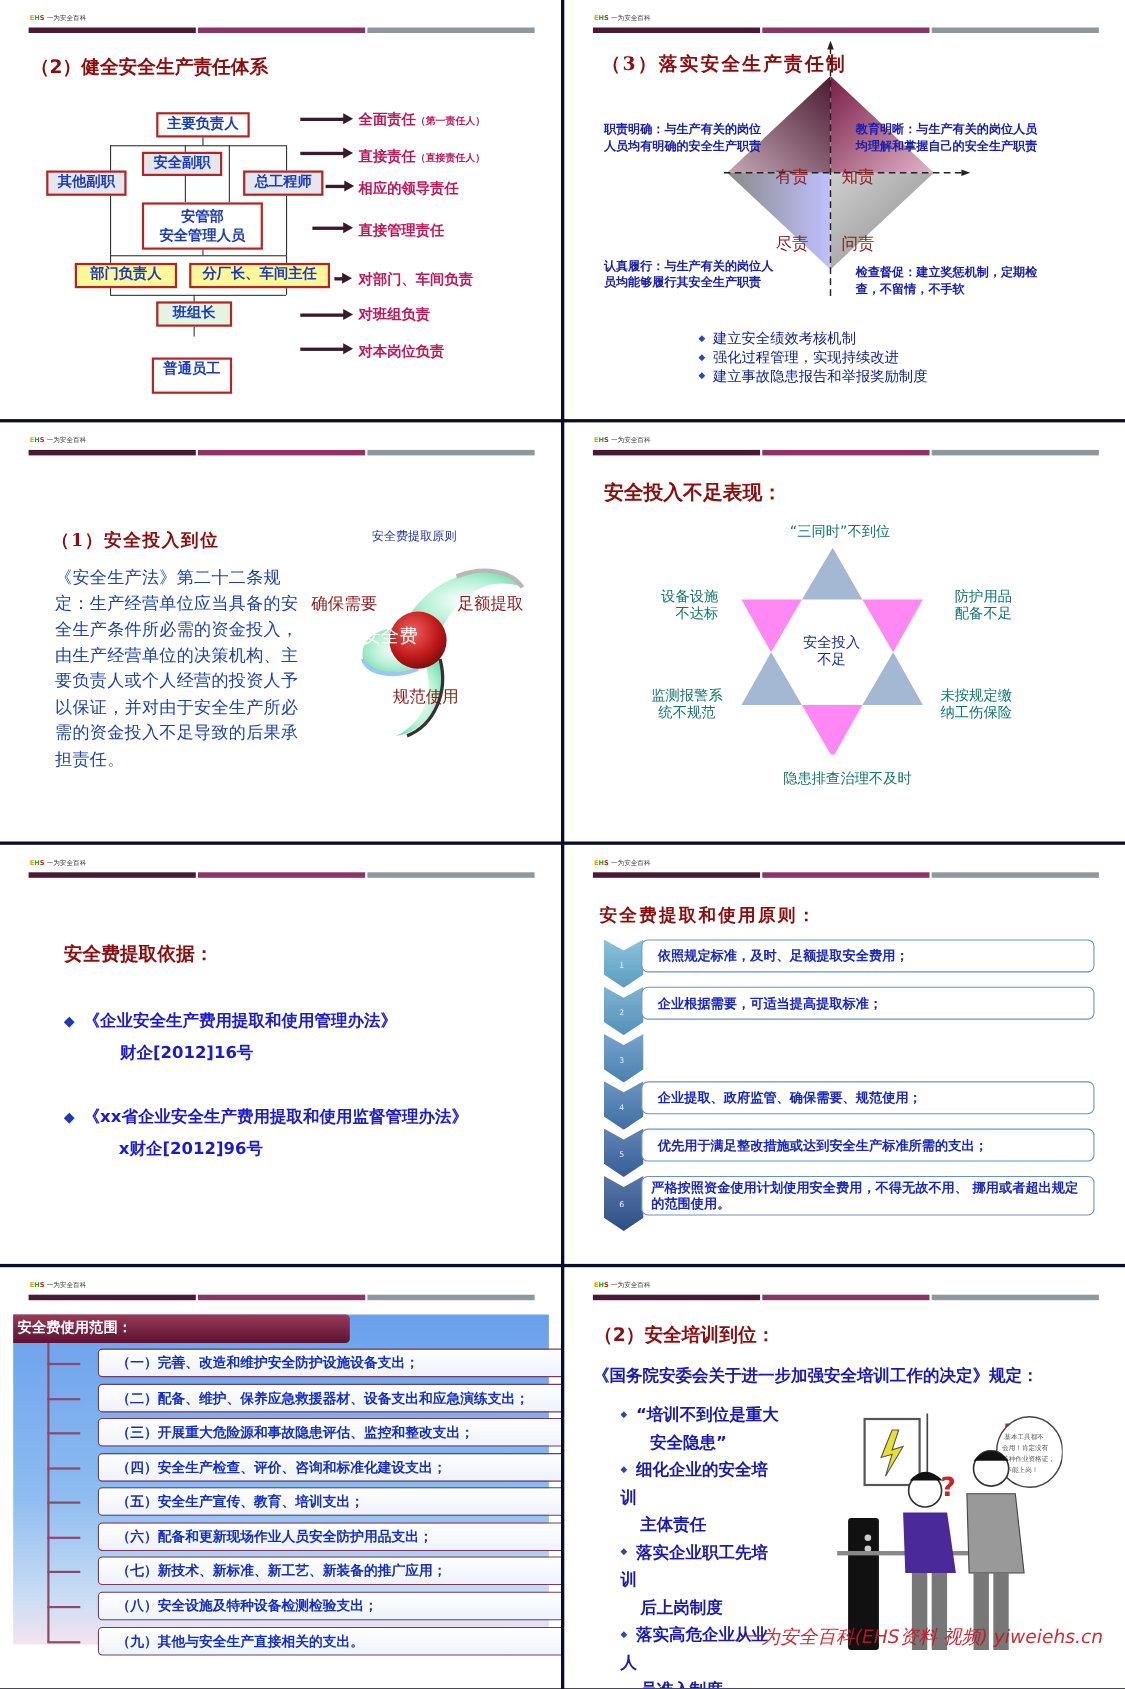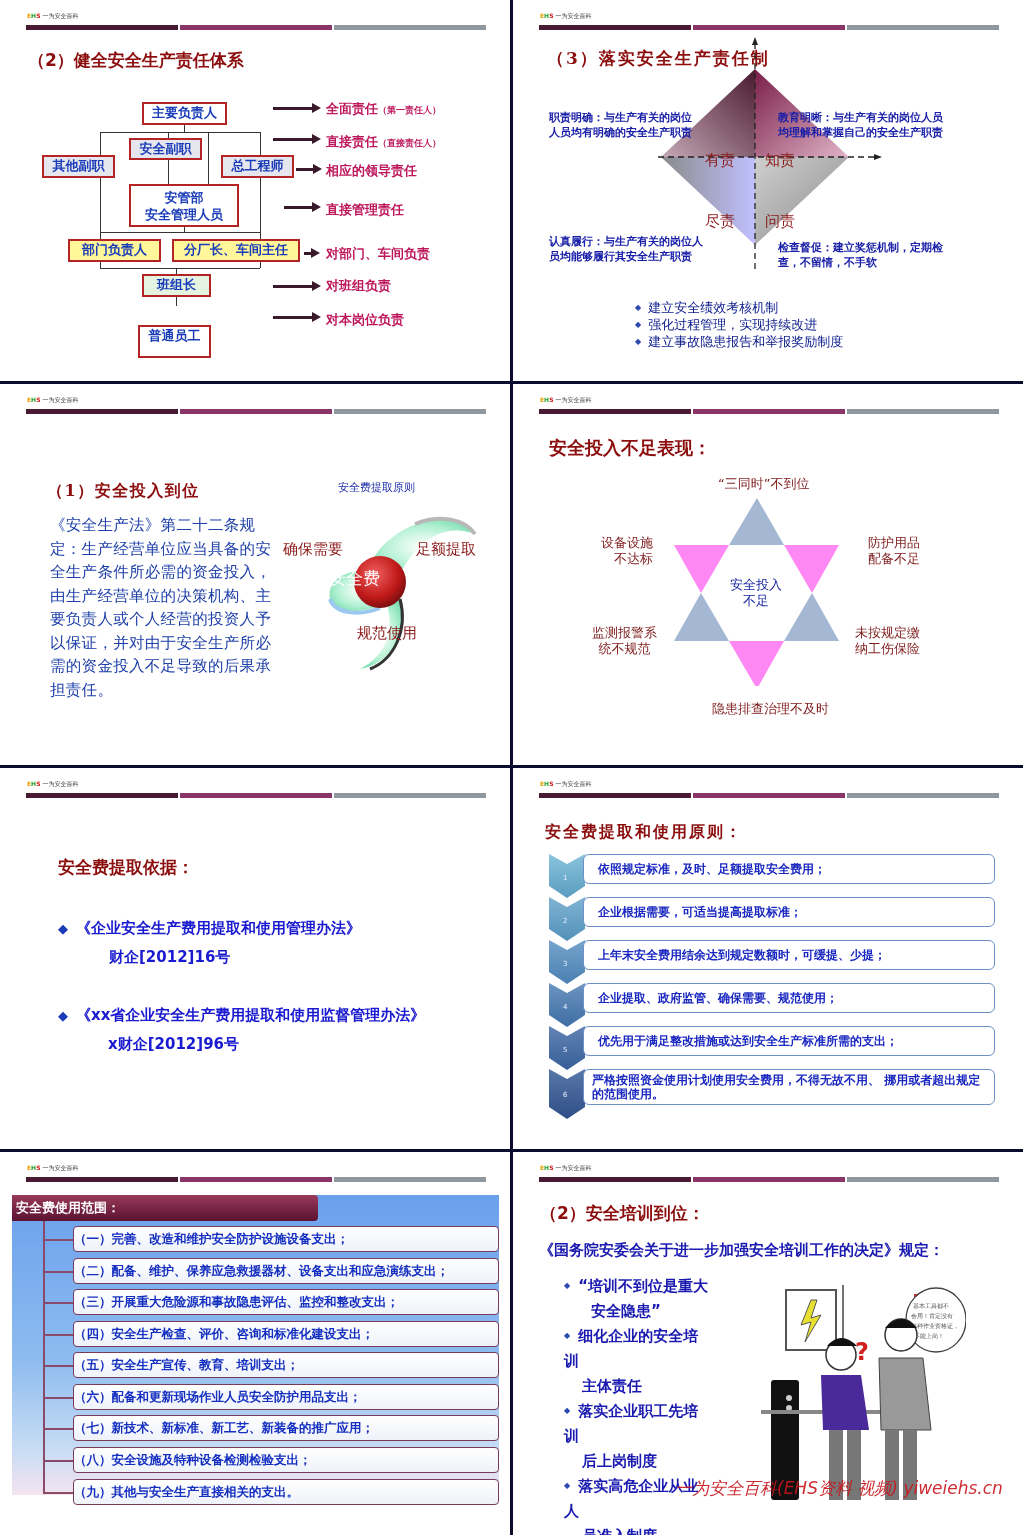--- a/index.html
+++ b/index.html
@@ -41,36 +41,36 @@
   
   .dia { position:absolute; left:145px; top:33px; }
   .q-txt { position:absolute; color:#1a20a8; font-weight:bold; font-size:11px; line-height:15px; white-space:nowrap; }
   .bul { position:absolute; color:#0a1a8a; font-size:13px; line-height:17px; white-space:nowrap; }
   .bul .dot { color:#2a4ab0; font-size:8px; margin-right:7px; vertical-align:2px; }
 
   
   .law { position:absolute; left:50px; top:130px; width:225px; color:#1f40a8; font-size:15.5px; line-height:23.5px; letter-spacing:0.3px; }
 
   
-  .star-lbl { position:absolute; color:#7f1d1d; font-size:13px; line-height:16px; text-align:center; white-space:nowrap; }
+  .star-lbl { position:absolute; color:#0f766e; font-size:13px; line-height:16px; text-align:center; white-space:nowrap; }
 
   
   .basis { position:absolute; color:#1a1ad0; font-weight:bold; font-size:15px; white-space:nowrap; }
   .basis .dia-b { color:#1a3ab8; font-size:13px; margin-right:8px; }
 
   
   .step { position:absolute; left:36px; width:448px; height:32px; }
   .chev { position:absolute; left:0; top:0; width:36px; height:44px; }
   .step-box { position:absolute; left:34px; top:0; width:412px; height:30px; border:1.5px solid #6f8fc8; border-radius:6px; background:#fff; box-sizing:border-box; color:#1a28c0; font-weight:bold; font-size:12px; line-height:14px; padding:0 12px 0 14px; display:flex; align-items:center; }
   .step-num { position:absolute; left:14px; font-size:7px; color:#eaf2ff; }
 
   
   .s7-bg { position:absolute; left:12px; top:43px; width:487px; height:300px; background:linear-gradient(180deg,#6aa0ec 0%,#8ebcf0 55%,#c8dcf4 85%,#f4e4f0 100%); }
   .s7-head { position:absolute; left:12px; top:43px; width:306px; height:26px; background:linear-gradient(180deg,#9a3a5a 0%,#5a1230 100%); color:#fff; font-weight:bold; font-size:13px; line-height:26px; padding-left:4px; box-sizing:border-box; border-radius:0 4px 4px 0; }
-  .s7-item { position:absolute; left:73px; width:426px; height:26px; border:1.5px solid #7a3a5a; border-radius:4px; background:linear-gradient(180deg,#ffffff 0%,#eef2fa 100%); box-sizing:border-box; color:#1530c0; font-weight:bold; font-size:12.5px; line-height:23px; padding-left:0; white-space:nowrap; overflow:hidden; }
+  .s7-item { position:absolute; left:89px; width:426px; height:26px; border:1.5px solid #7a3a5a; border-radius:4px; background:linear-gradient(180deg,#ffffff 0%,#eef2fa 100%); box-sizing:border-box; color:#1530c0; font-weight:bold; font-size:12.5px; line-height:23px; padding-left:16px; white-space:nowrap; overflow:hidden; }
   .s7-vline { position:absolute; left:43px; top:69px; width:2px; height:272px; background:#8a4a6a; }
   .s7-hline { position:absolute; left:43px; width:30px; height:2px; background:#8a4a6a; }
 
   
   .tb { position:absolute; color:#1a1ab0; font-weight:bold; font-size:15px; line-height:24.5px; white-space:nowrap; }
   .tb .dot { color:#2a4ab0; font-size:8px; margin-right:8px; vertical-align:3px; }
   .watermark { position:absolute; left:162px; top:325px; color:#c8161e; font-style:italic; font-size:17px; white-space:nowrap; opacity:0.9; }
 </style>
 </head>
 <body>
@@ -352,21 +352,20 @@
       <svg class="chev" viewBox="0 0 36 44">
           <defs>
             <linearGradient id="c3" x1="0" y1="0" x2="0" y2="1">
               <stop offset="0" stop-color="#76a4cc"></stop>
               <stop offset="1" stop-color="#4a80b0"></stop>
             </linearGradient>
           </defs>
           <polygon points="0,0 18,10 36,0 36,32 18,44 0,32" fill="url(#c3)"></polygon>
         </svg>
       <span class="step-num" style="top:20px;">3</span>
-      <div class="step-box">上年末安全费用结余达到规定数额时，可缓提、少提；</div>
     </div>
     <div class="step" style="top:215px;">
       <svg class="chev" viewBox="0 0 36 44">
           <defs>
             <linearGradient id="c4" x1="0" y1="0" x2="0" y2="1">
               <stop offset="0" stop-color="#6c94c0"></stop>
               <stop offset="1" stop-color="#3e6ea4"></stop>
             </linearGradient>
           </defs>
           <polygon points="0,0 18,10 36,0 36,32 18,44 0,32" fill="url(#c4)"></polygon>

